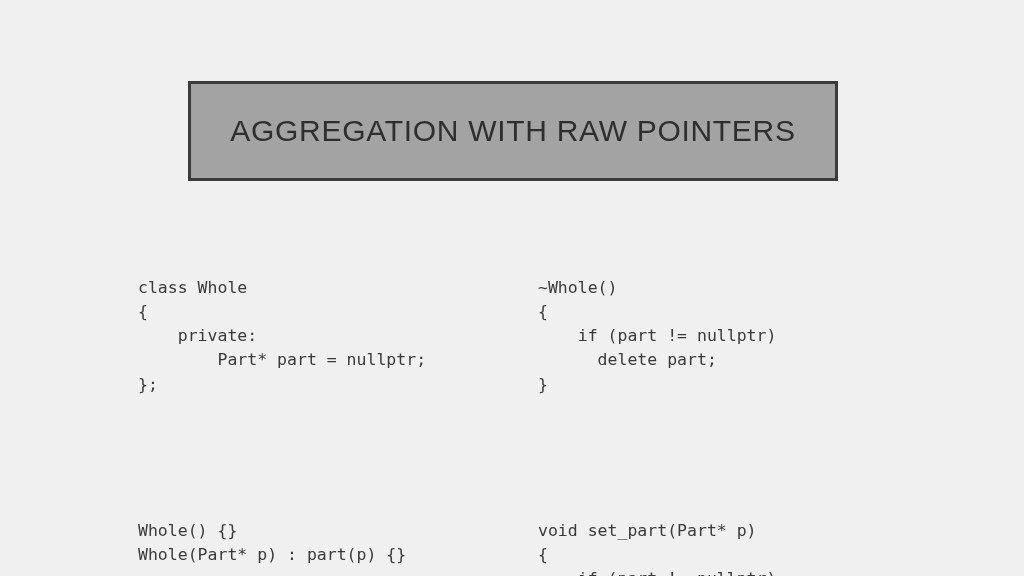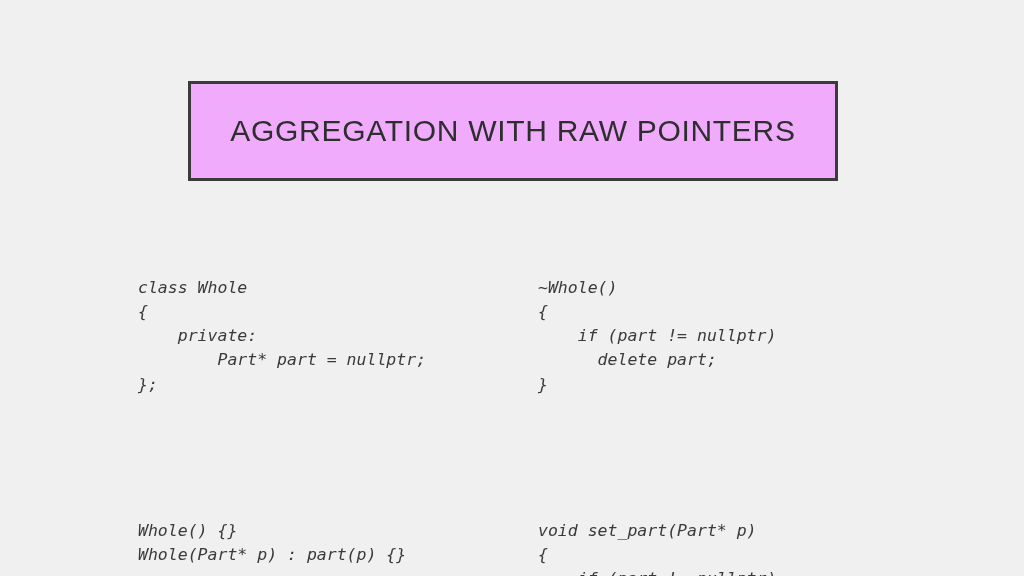--- a/index.html
+++ b/index.html
@@ -19,21 +19,21 @@
     height: 576px;
     background: #f0f0f0;
   }
   .title-box {
     position: absolute;
     left: 188px;
     top: 81px;
     width: 650px;
     height: 100px;
     box-sizing: border-box;
-    background: #f0abfc;
+    background: #a3a3a3;
     border: 3px solid #3b3b3b;
     display: flex;
     align-items: center;
     justify-content: center;
   }
   .title-text {
     font-family: "Liberation Sans", sans-serif;
     font-size: 30px;
     font-weight: 300;
     letter-spacing: 0.7px;
@@ -53,21 +53,20 @@
   .code-left {
     left: 138px;
     top: 227px;
   }
   .code-right {
     left: 538px;
     top: 227px;
   }
   .code-block {
     white-space: pre;
-    font-style: italic;
   }
   .block-gap {
     height: 24.3px;
   }
 </style>
 </head>
 <body>
 
 <div class="slide">
 

